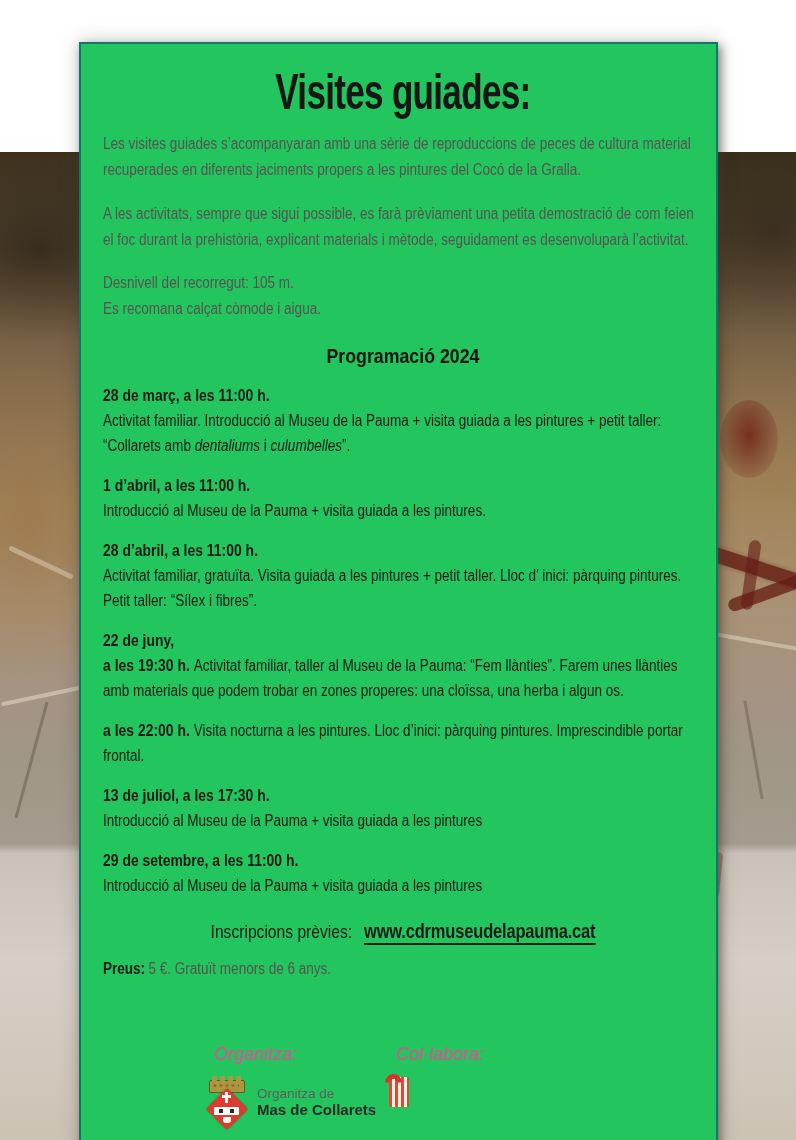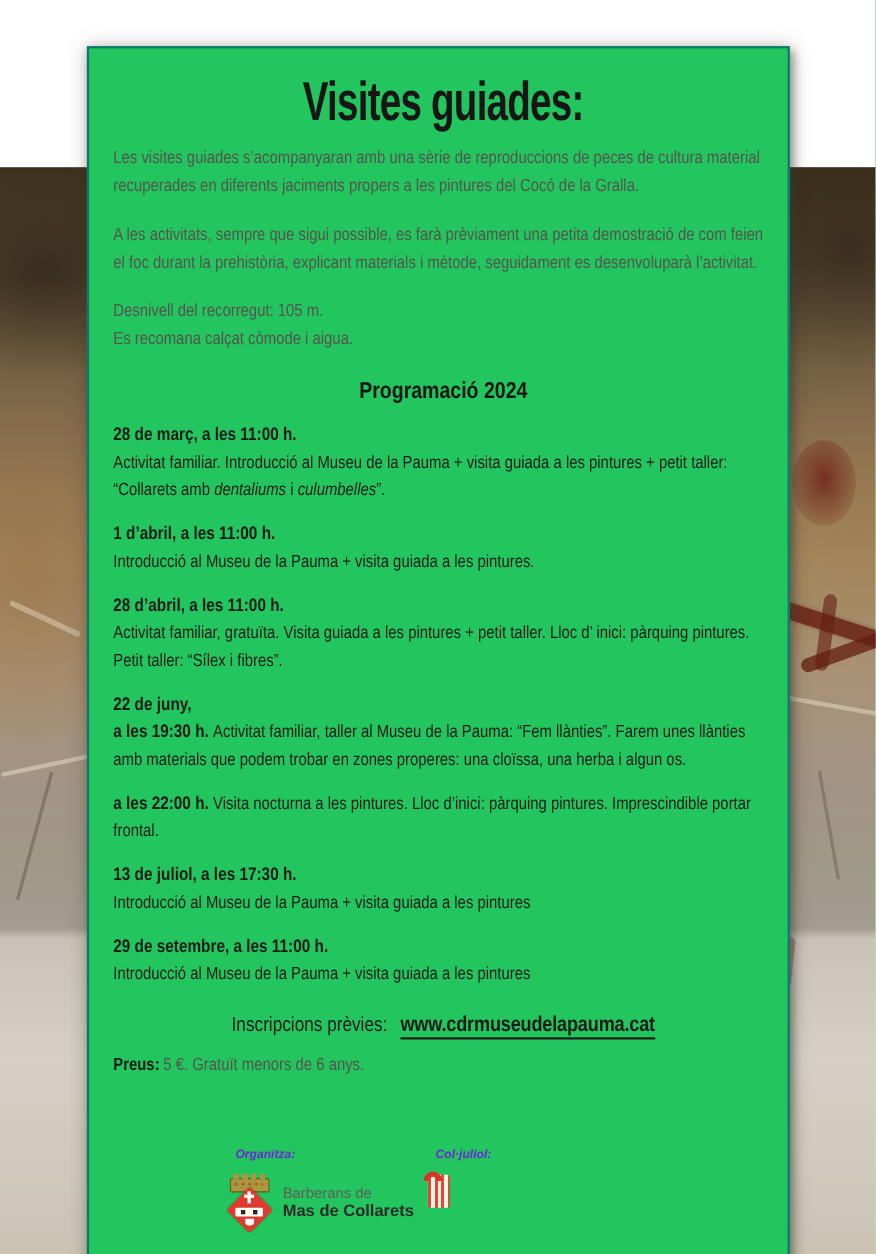--- a/index.html
+++ b/index.html
@@ -70,21 +70,21 @@
   .sb{font-weight:bold;font-size:16.5px;}
   .inscr{text-align:center;margin-top:22px;font-size:18.5px;color:#1b1b19;}
   .inscr-url{font-weight:bold;font-size:19.5px;letter-spacing:-0.2px;color:#1b1b19;text-decoration:none;
              border-bottom:2px solid #1b1b19;padding-bottom:1px;margin-left:14px;}
   .preus{margin-top:17px;font-size:16px;color:#56544e;}
   .preus-label{font-weight:bold;color:#1b1b19;margin-right:4px;}
 
   
   .fblock{position:absolute;top:1044px;z-index:3;}
   #org{left:204px;} #colb{left:386px;}
-  .flabel{font-style:italic;font-size:11px;color:#6d28d9;margin:0 0 10px 10px;font-weight:bold;}
+  .flabel{font-style:italic;font-size:18px;color:#ec4899;margin:0 0 10px 10px;}
   .lrow{display:flex;align-items:center;gap:7px;}
   .ltext .l1{font-size:13.5px;color:#5e5e5c;line-height:15px;}
   .ltext .l2{font-size:15px;font-weight:bold;color:#2c2b29;line-height:17px;}
   
   .crest{width:46px;height:54px;position:relative;flex:none;}
   .crown{position:absolute;left:50%;top:5px;transform:translateX(-50%);width:34px;height:11px;
          background:#a9983d;border:1px solid #645a22;border-radius:2px 2px 1px 1px;}
   .crown::before{content:"";position:absolute;left:2px;right:2px;top:-5px;height:5px;
          background:repeating-linear-gradient(90deg,#a9983d 0 5px, transparent 5px 8px);}
   .crown::after{content:"";position:absolute;left:3px;top:3px;width:26px;height:3px;
@@ -197,27 +197,27 @@
       <div class="crown"></div>
       <div class="diamond">
         <div class="dinner">
           <div class="dcross"></div>
           <div class="dband"></div>
           <div class="dfoot"></div>
         </div>
       </div>
     </div>
     <div class="ltext">
-      <div class="l1">Barberans de</div>
+      <div class="l1">Organitza de</div>
       <div class="l2">Mas de Collarets</div>
     </div>
   </div>
 </div>
 
 <div class="fblock" id="colb">
-  <div class="flabel">Col·juliol:</div>
+  <div class="flabel">Col·labora:</div>
   <div class="lrow">
     <div class="senyera">
       <div class="sstripes"></div>
       <div class="sarc"></div>
     </div>
   </div>
 </div>
 
 </body></html>

